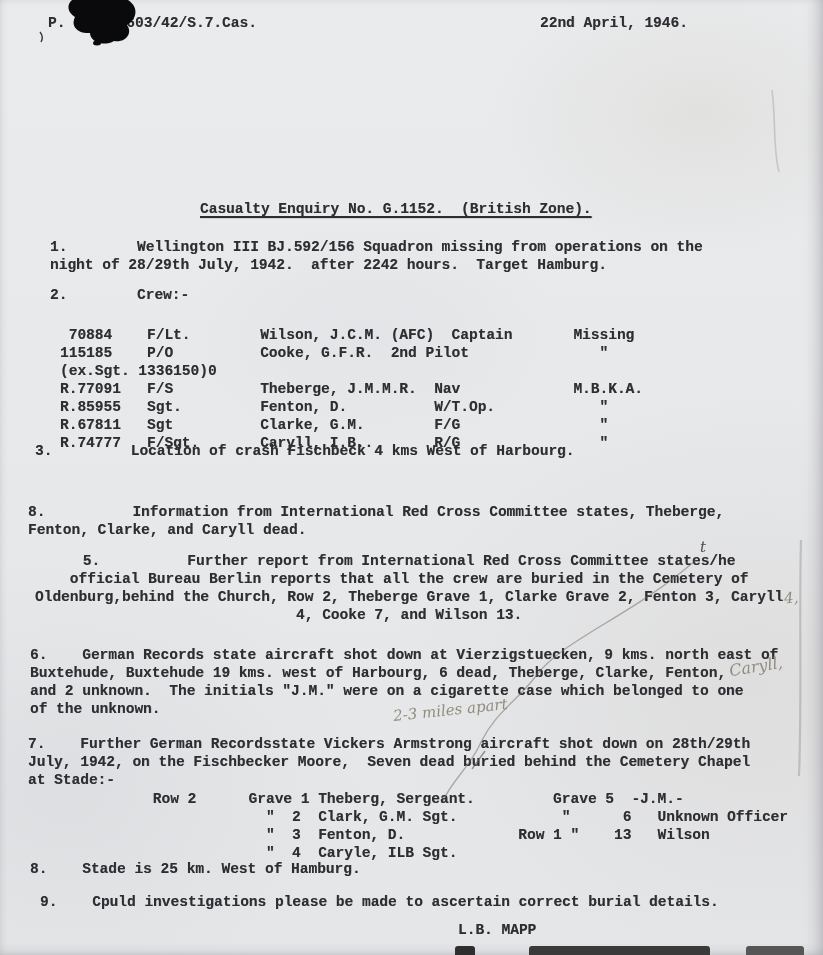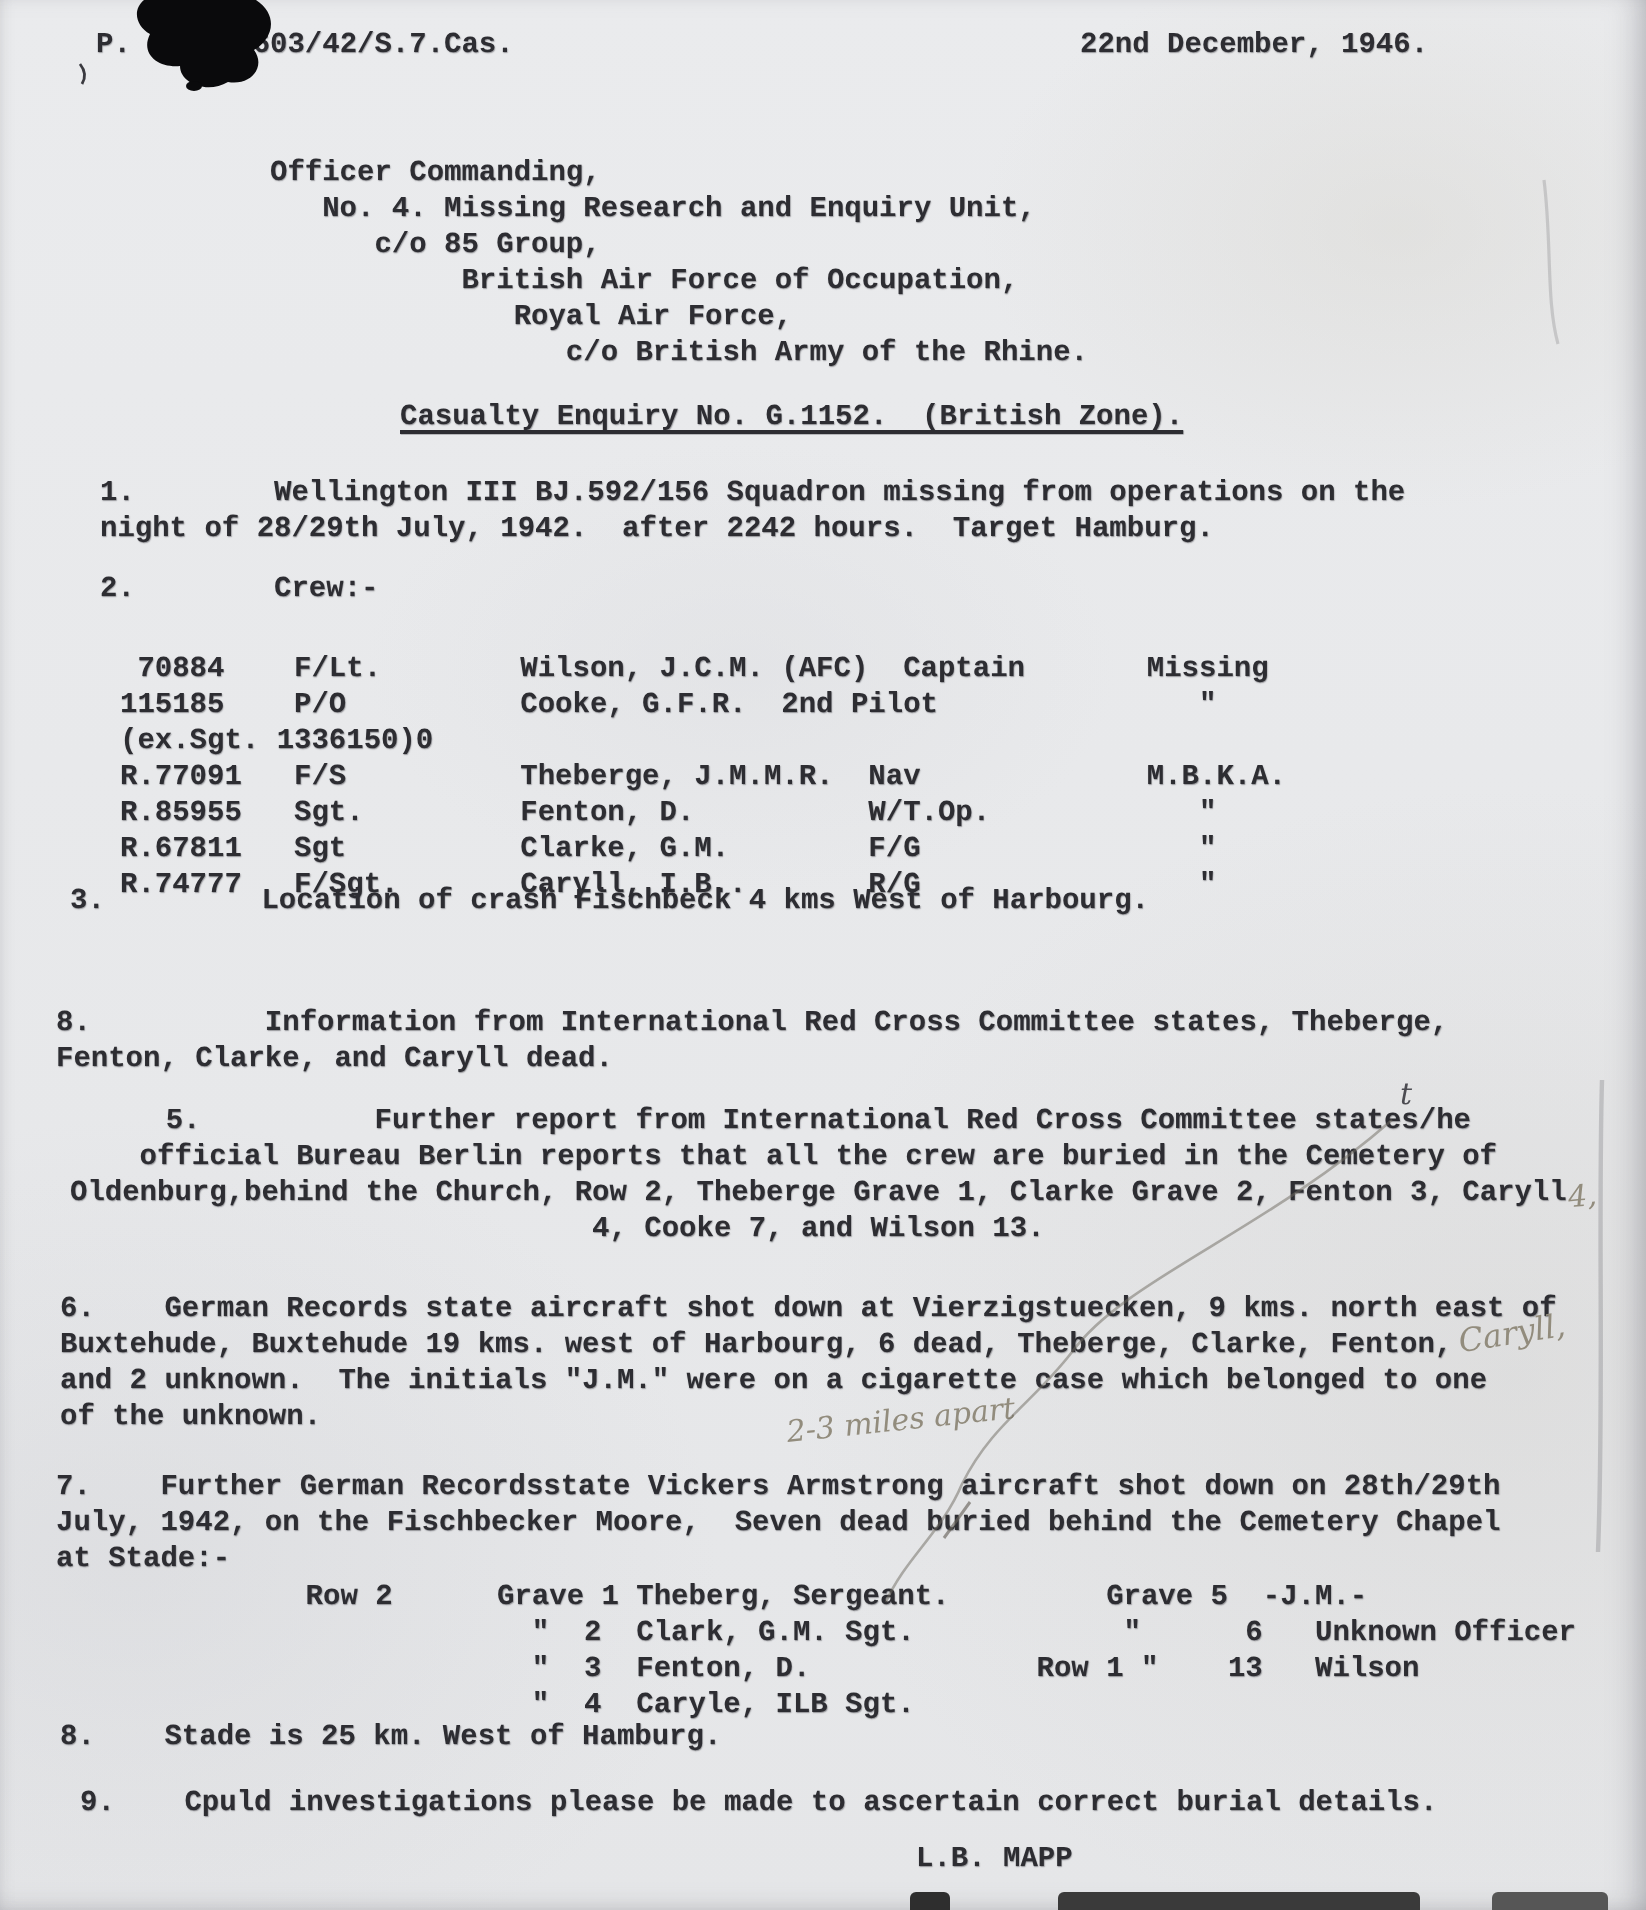--- a/index.html
+++ b/index.html
@@ -52,28 +52,22 @@
   #bbar1{left:455px;width:20px;background:#2e2e2e;}
   #bbar2{left:529px;width:181px;background:#3a3a3a;}
   #bbar3{left:746px;width:58px;background:#565656;}
 </style>
 </head>
 <body>
 
 <div class="page">
 
   <div class="t" id="ref">P.      1603/42/S.7.Cas.</div>
-  <div class="t" id="date">22nd December, 1946.</div>
+  <div class="t" id="date">22nd April, 1946.</div>
 
-  <div class="t" id="address">Officer Commanding,
-   No. 4. Missing Research and Enquiry Unit,
-      c/o 85 Group,
-           British Air Force of Occupation,
-              Royal Air Force,
-                 c/o British Army of the Rhine.</div>
 
   <div class="t" id="title">Casualty Enquiry No. G.1152.  (British Zone).</div>
 
   <div class="t" id="p1">1.        Wellington III BJ.592/156 Squadron missing from operations on the
 night of 28/29th July, 1942.  after 2242 hours.  Target Hamburg.</div>
   <div class="t" id="p2">2.        Crew:-</div>
 
   <div class="t" id="crew"> 70884    F/Lt.        Wilson, J.C.M. (AFC)  Captain       Missing
 115185    P/O          Cooke, G.F.R.  2nd Pilot               "
 (ex.Sgt. 1336150)0

